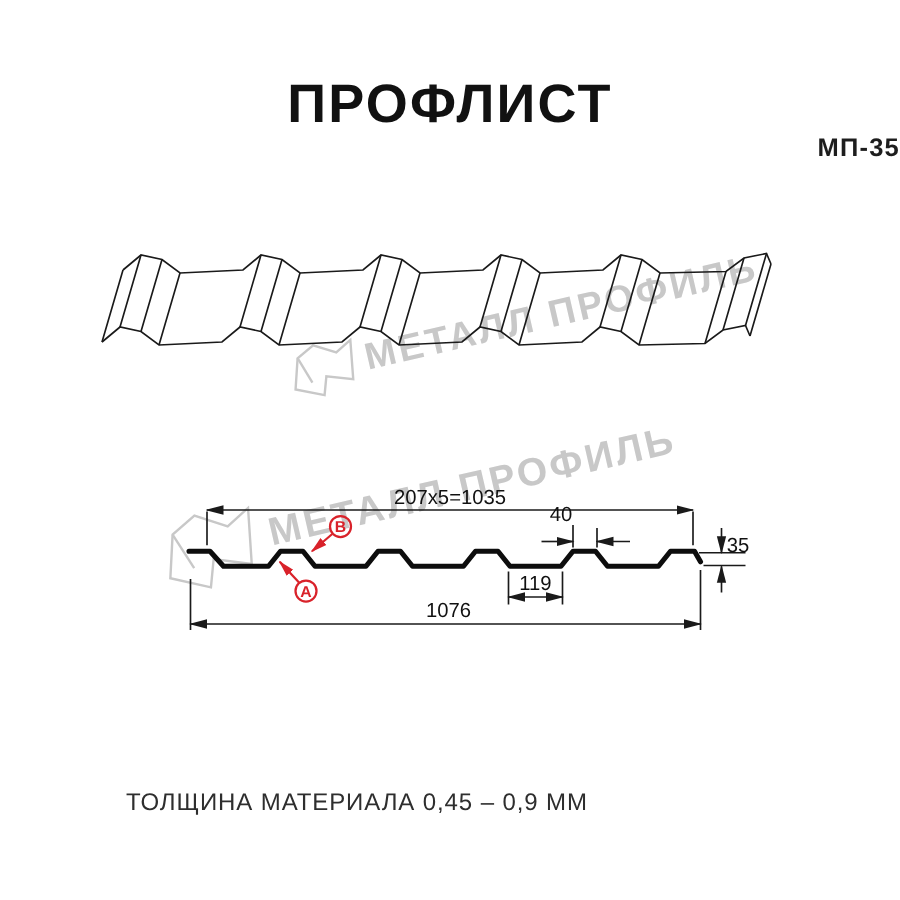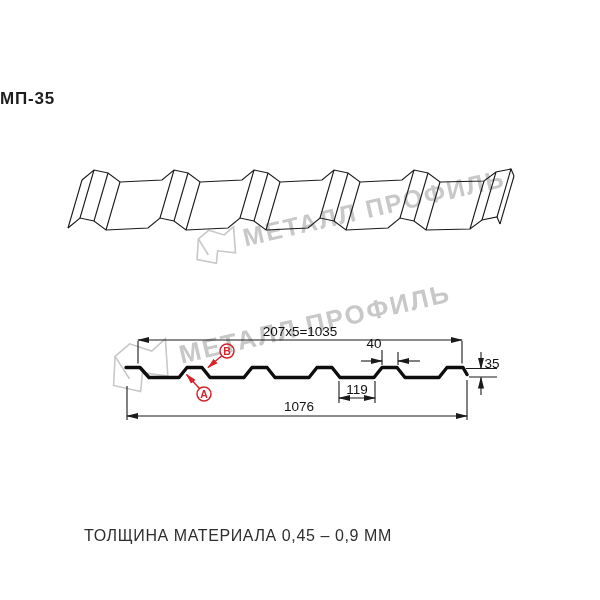--- a/index.html
+++ b/index.html
@@ -5,21 +5,21 @@
   html,body{margin:0;padding:0;background:#ffffff;}
   #stage{
     position:relative;width:600px;height:600px;background:#ffffff;overflow:hidden;
     font-family:"Liberation Sans",sans-serif;
   }
   .title{
     position:absolute;top:48px;left:0;width:600px;text-align:center;
     font-size:36px;font-weight:800;letter-spacing:1.5px;color:#111111;
   }
   .subtitle{
-    position:absolute;top:89px;left:0;width:600px;text-align:left;
+    position:absolute;top:89px;left:0;width:600px;text-align:right;
     font-size:17px;font-weight:600;letter-spacing:0.8px;color:#1d1d1d;
   }
   .footer-note{
     position:absolute;top:527px;left:0;width:476px;text-align:center;
     font-size:16px;font-weight:500;letter-spacing:0.6px;color:#2e2e2e;
   }
   svg{position:absolute;left:0;top:0;}
   .thin{stroke:#1a1a1a;stroke-width:1.1;fill:none;}
   .dimline{stroke:#1a1a1a;stroke-width:1.1;fill:none;}
   .thick{stroke:#0d0d0d;stroke-width:3.4;fill:none;stroke-linejoin:round;stroke-linecap:round;}
@@ -27,20 +27,21 @@
   .wm{stroke:#c8c8c8;stroke-width:1.6;fill:none;}
   .wmtext{font-family:"Liberation Sans",sans-serif;font-weight:700;fill:#c8c8c8;letter-spacing:2px;}
   .red{stroke:#d9222a;fill:none;stroke-width:1.5;}
   .redtext{font-family:"Liberation Sans",sans-serif;font-size:10.5px;font-weight:700;fill:#d9222a;}
 </style>
 </head>
 <body>
 
 <div id="stage">
 
+  <div class="title">ПРОФЛИСТ</div>
   <div class="subtitle">МП-35</div>
 
   <svg width="600" height="600" viewBox="0 0 600 600">
     <defs>
       <marker id="mB" markerWidth="12" markerHeight="8" refX="11" refY="4" orient="auto-start-reverse" markerUnits="userSpaceOnUse">
         <path d="M12,4 L0,0.9 L0,7.1 Z" fill="#1a1a1a"></path>
       </marker>
       <marker id="mE" markerWidth="12" markerHeight="8" refX="11" refY="4" orient="auto" markerUnits="userSpaceOnUse">
         <path d="M12,4 L0,0.9 L0,7.1 Z" fill="#1a1a1a"></path>
       </marker>

